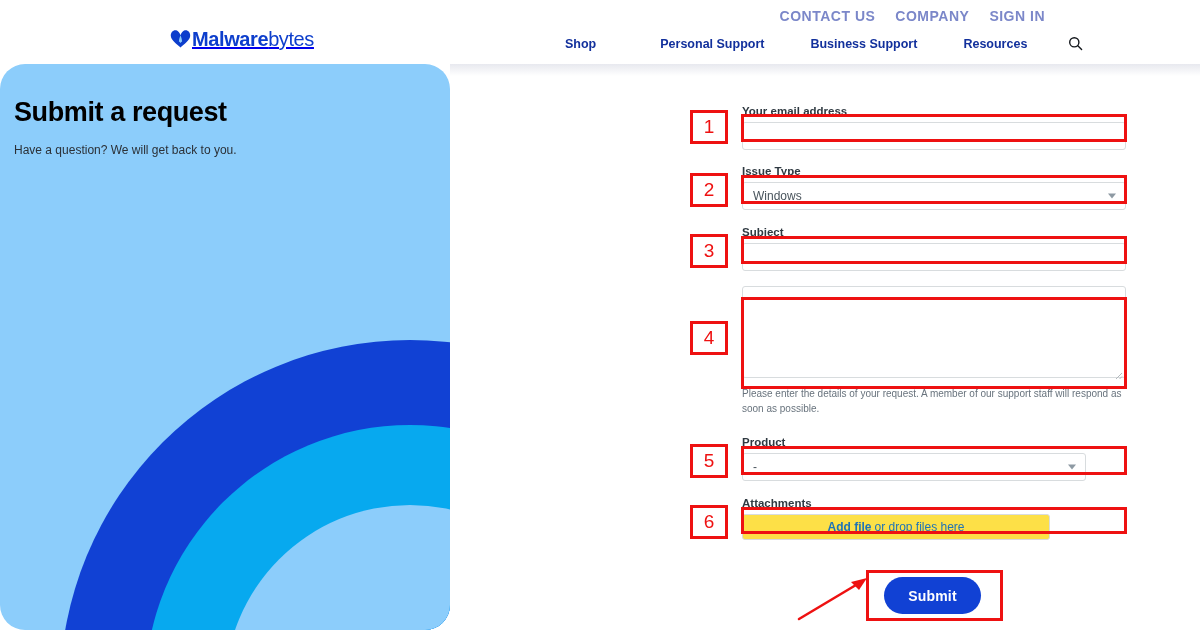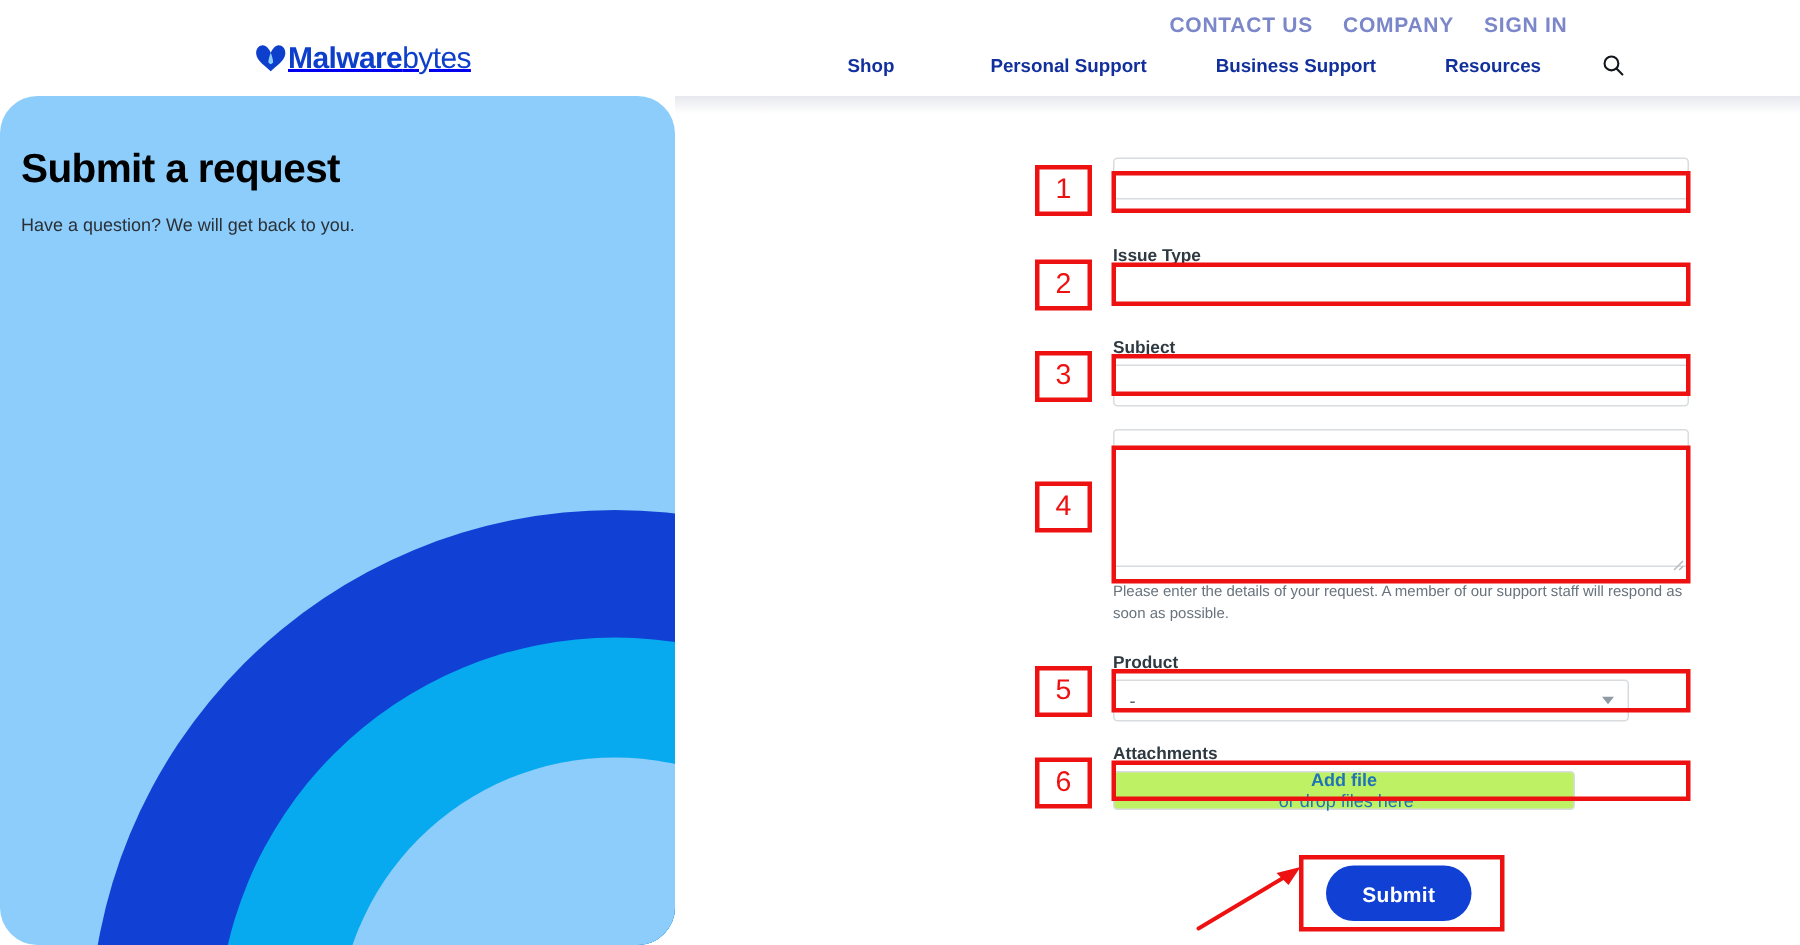--- a/index.html
+++ b/index.html
@@ -254,27 +254,26 @@
     line-height: 1.45;
     margin-top: 5px;
     width: 384px;
   }
   .dropzone {
     width: 100%;
     box-sizing: border-box;
     height: 26px;
     border: 1px solid #d8dcde;
     border-radius: 3px;
-    background: #bef264;
+    background: #fde047;
     display: flex;
     align-items: center;
     justify-content: center;
     font-size: 12px;
     cursor: pointer;
-    flex-direction: column;
   }
   .dropzone-link {
     color: #1f73b7;
     font-weight: bold;
     text-decoration: none;
   }
   .dropzone-rest {
     color: #1f73b7;
     margin-left: 3px;
   }
@@ -379,25 +378,30 @@
           <line x1="9.8" y1="9.8" x2="13.6" y2="13.6" stroke="#13171c" stroke-width="1.4" stroke-linecap="round"></line>
         </svg>
       </button>
     </div>
   </div>
   <div class="header-shadow"></div>
 
   <div class="form">
 
     <div class="field f1">
+      <label class="field-label">Your email address</label>
       <input class="input-box" type="text" placeholder="" style="">
     </div>
 
     <div class="field f2">
       <label class="field-label">Issue Type</label>
+      <div class="select-box">
+        <span>Windows</span>
+        <span class="select-caret"></span>
+      </div>
     </div>
 
     <div class="field f3">
       <label class="field-label">Subject</label>
       <input class="input-box" type="text" placeholder="" style="">
     </div>
 
     <div class="field f4">
       <div style="position:relative;">
         <textarea class="textarea-box" placeholder="" style=""></textarea>

